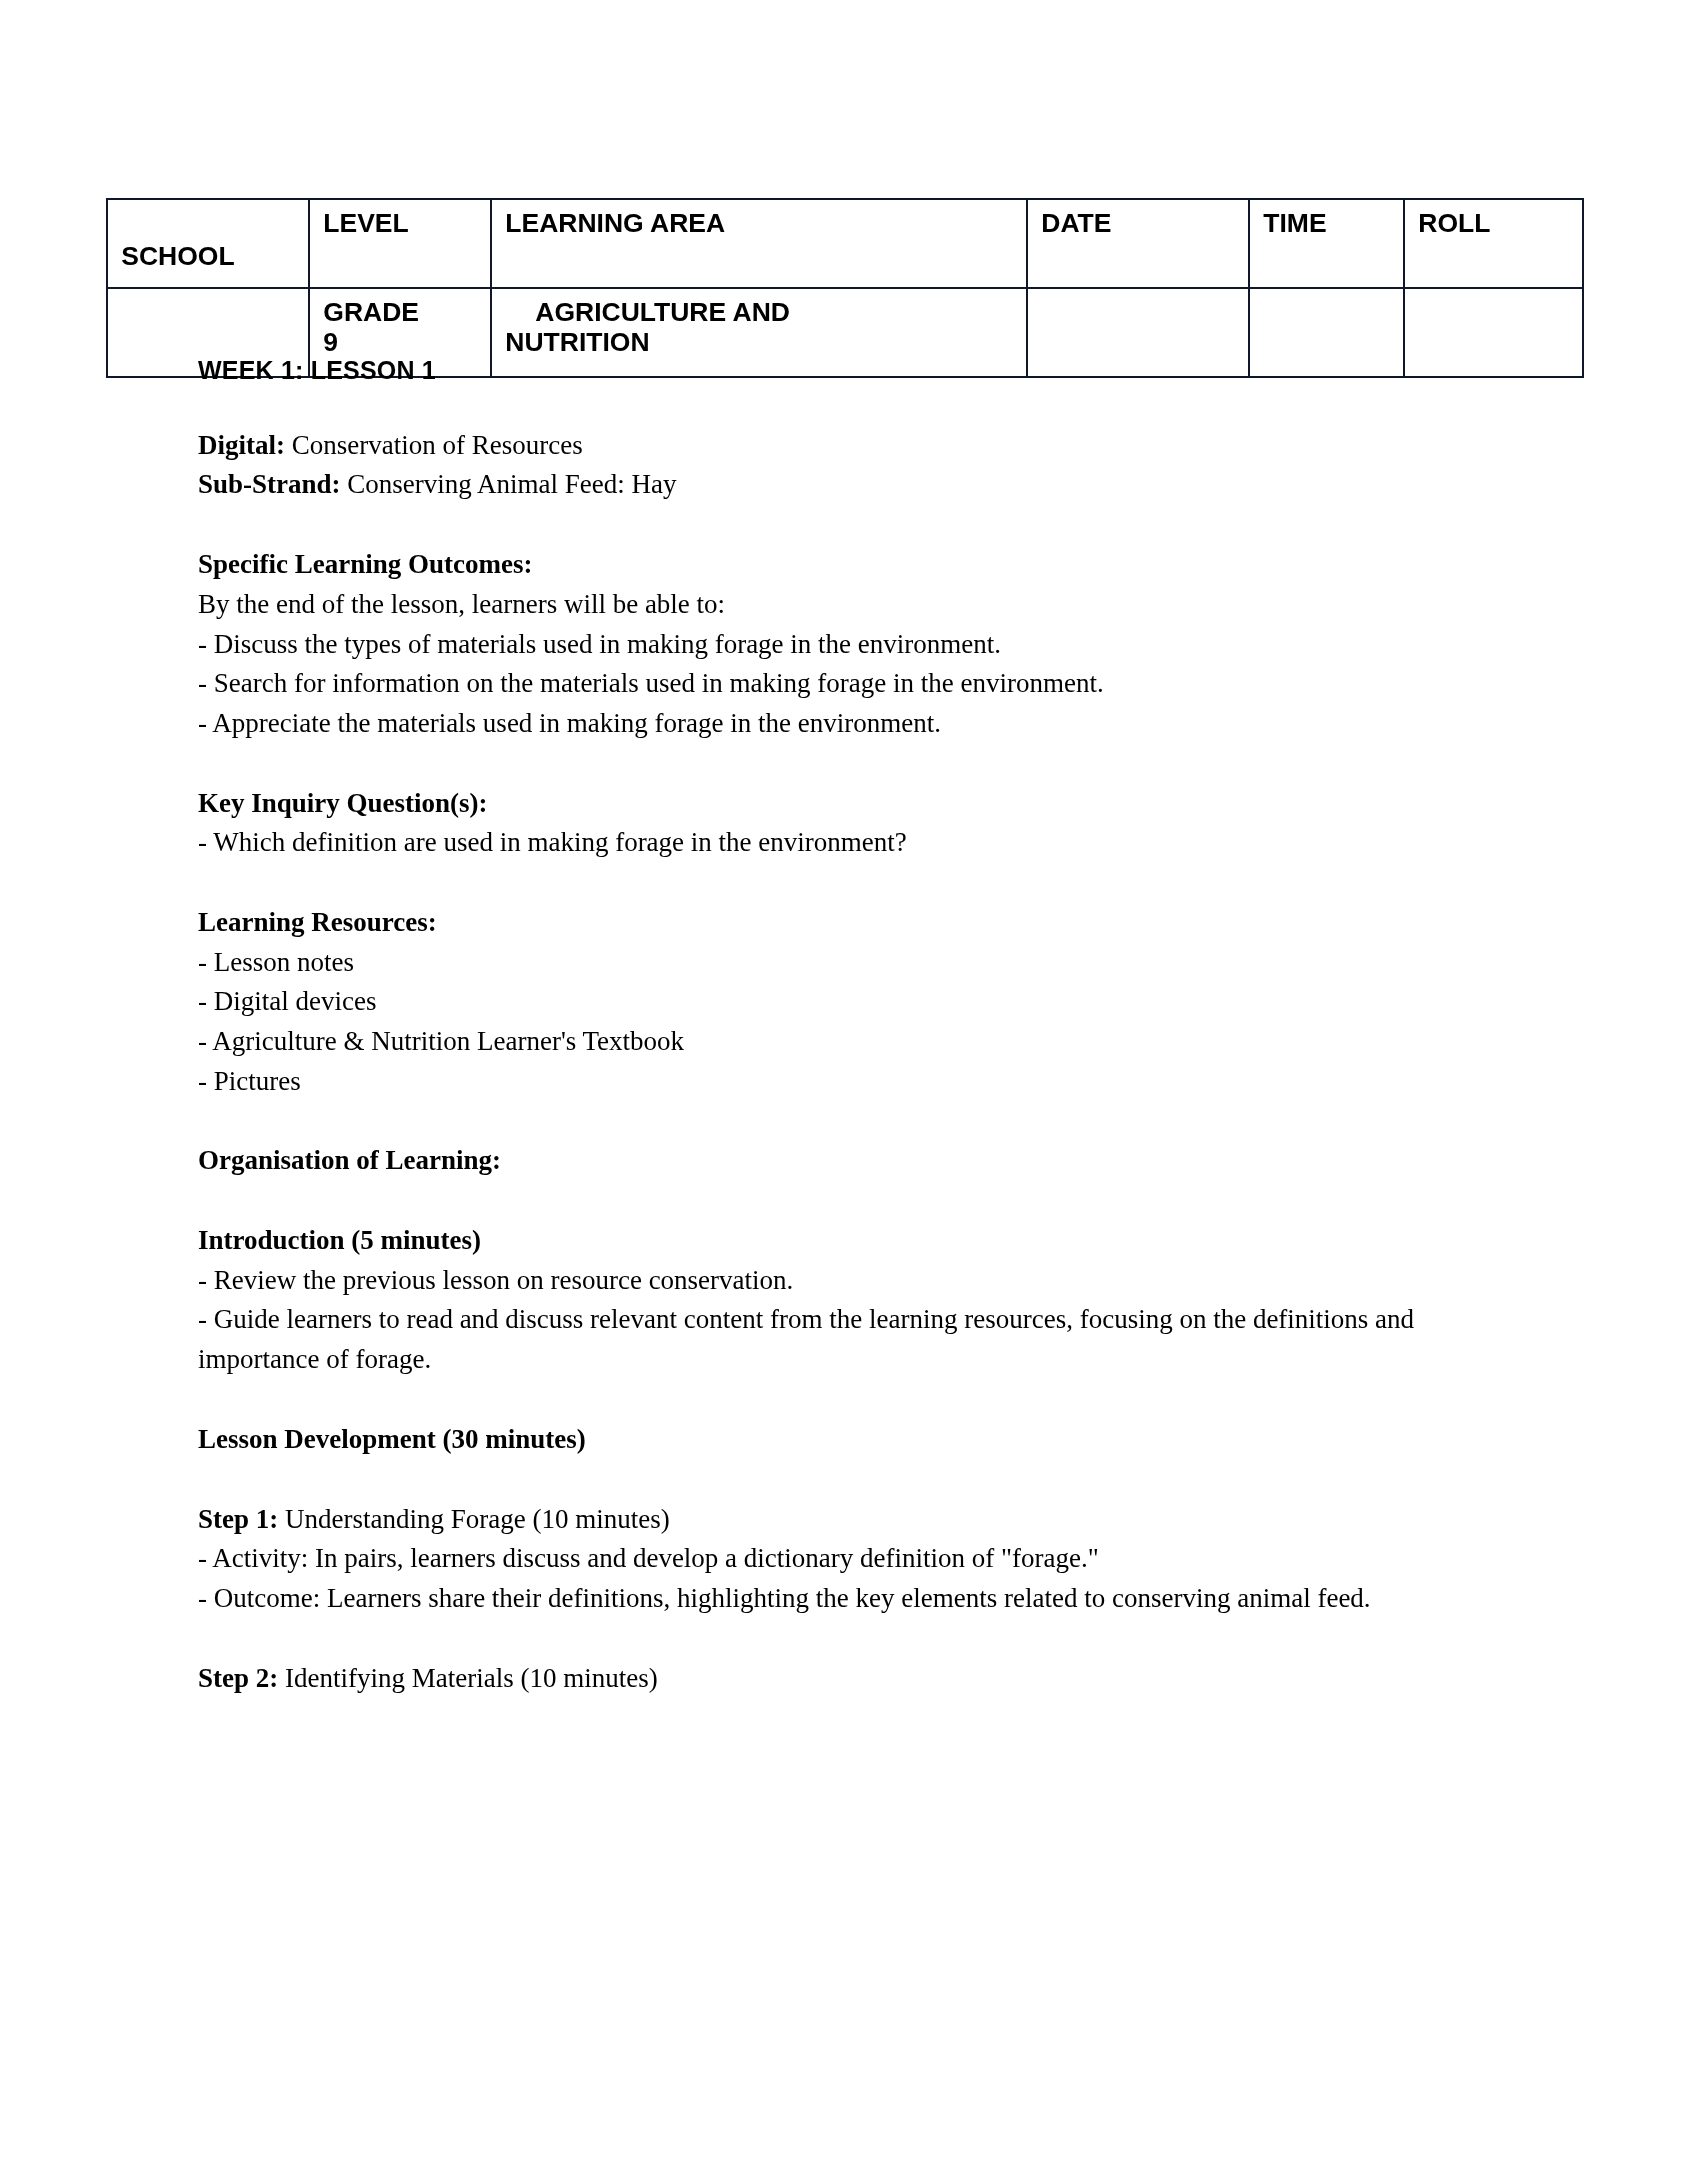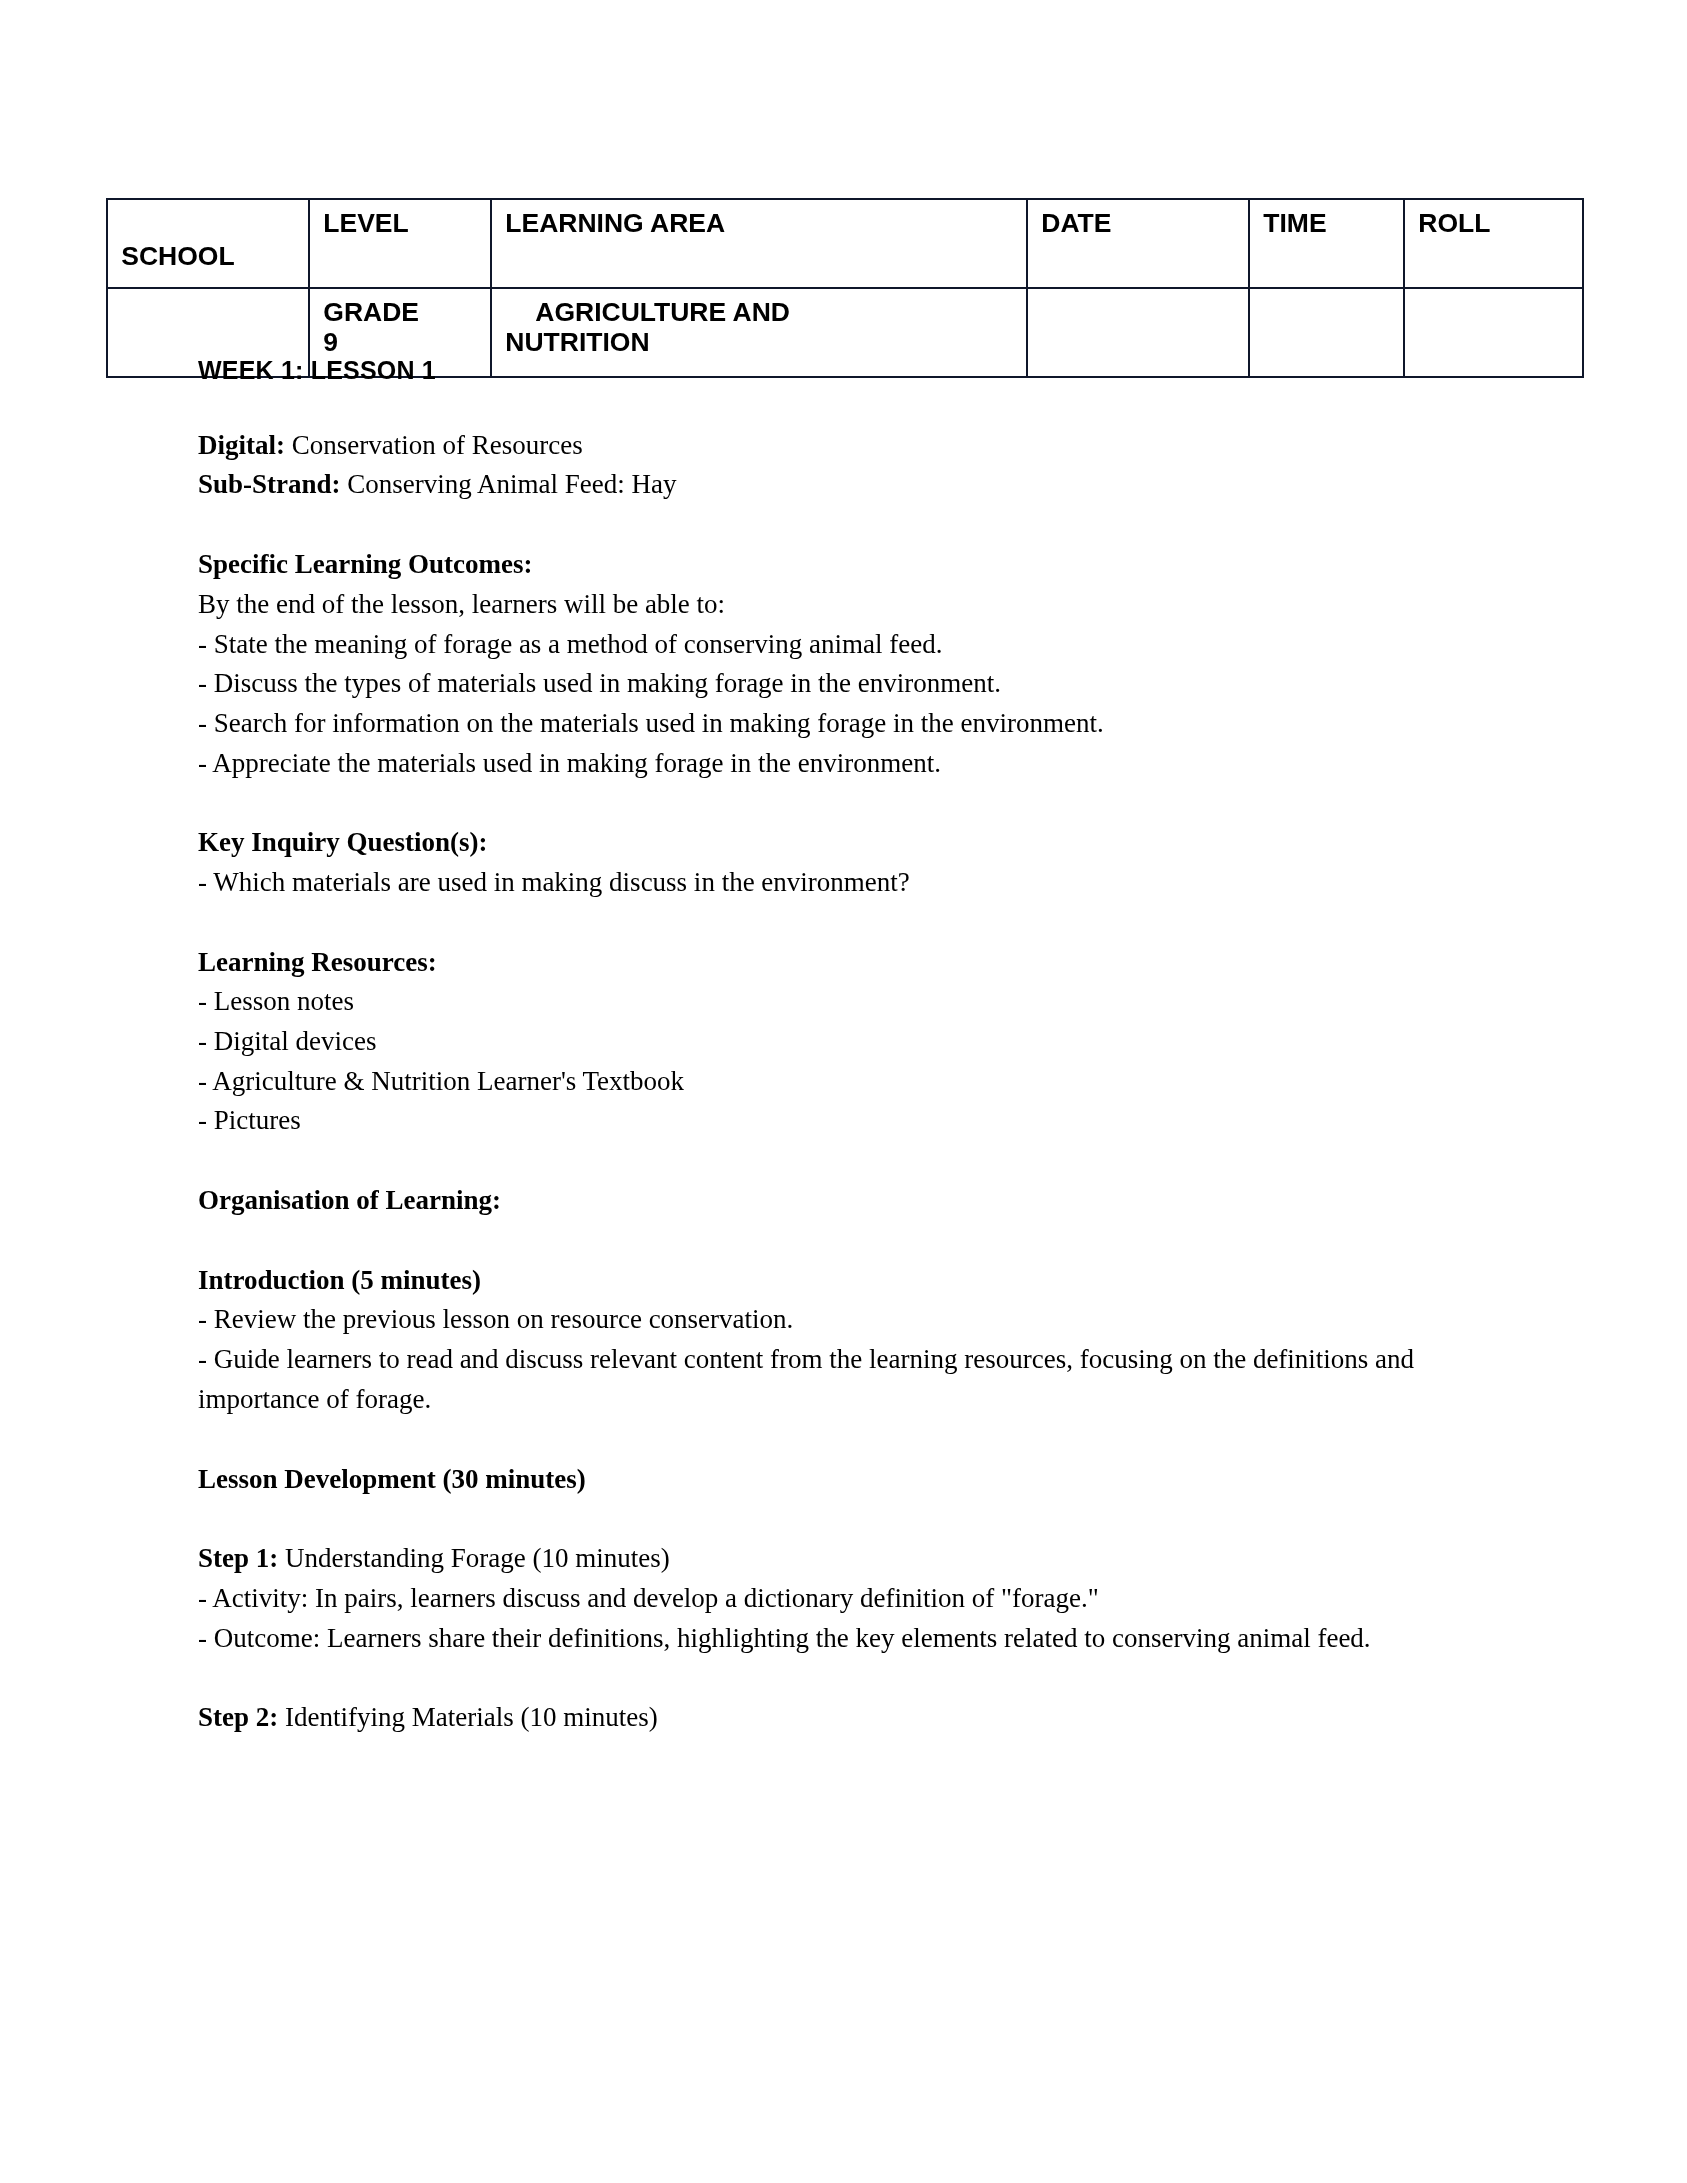--- a/index.html
+++ b/index.html
@@ -169,29 +169,28 @@
 
     <div class="blank"></div>
 
     <p class="line"><b class="lbl">Digital:</b><span> Conservation of Resources</span></p>
     <p class="line"><b class="lbl">Sub-Strand:</b><span> Conserving Animal Feed: Hay</span></p>
 
     <div class="gap"></div>
 
     <p class="hd">Specific Learning Outcomes:</p>
     <p class="line">By the end of the lesson, learners will be able to:</p>
-    <p class="line">- State the meaning of forage as a method of conserving animal feed.</p>
     <p class="line">- Discuss the types of materials used in making forage in the environment.</p>
     <p class="line">- Search for information on the materials used in making forage in the environment.</p>
     <p class="line">- Appreciate the materials used in making forage in the environment.</p>
 
     <div class="gap"></div>
 
     <p class="hd">Key Inquiry Question(s):</p>
-    <p class="line">- Which materials are used in making discuss in the environment?</p>
+    <p class="line">- Which definition are used in making forage in the environment?</p>
 
     <div class="gap"></div>
 
     <p class="hd">Learning Resources:</p>
     <p class="line">- Lesson notes</p>
     <p class="line">- Digital devices</p>
     <p class="line">- Agriculture &amp; Nutrition Learner's Textbook</p>
     <p class="line">- Pictures</p>
 
     <div class="gap"></div>

